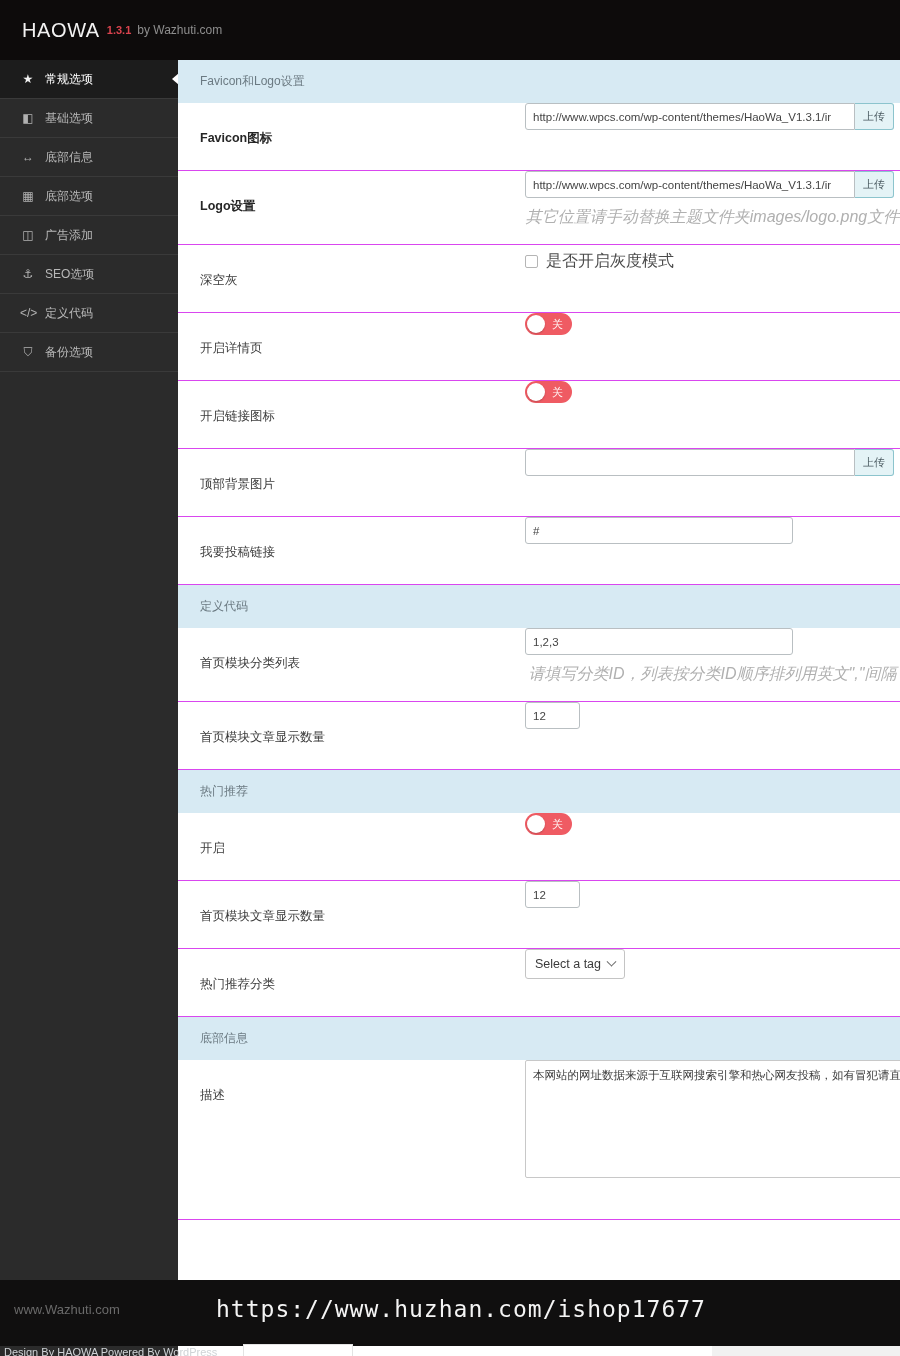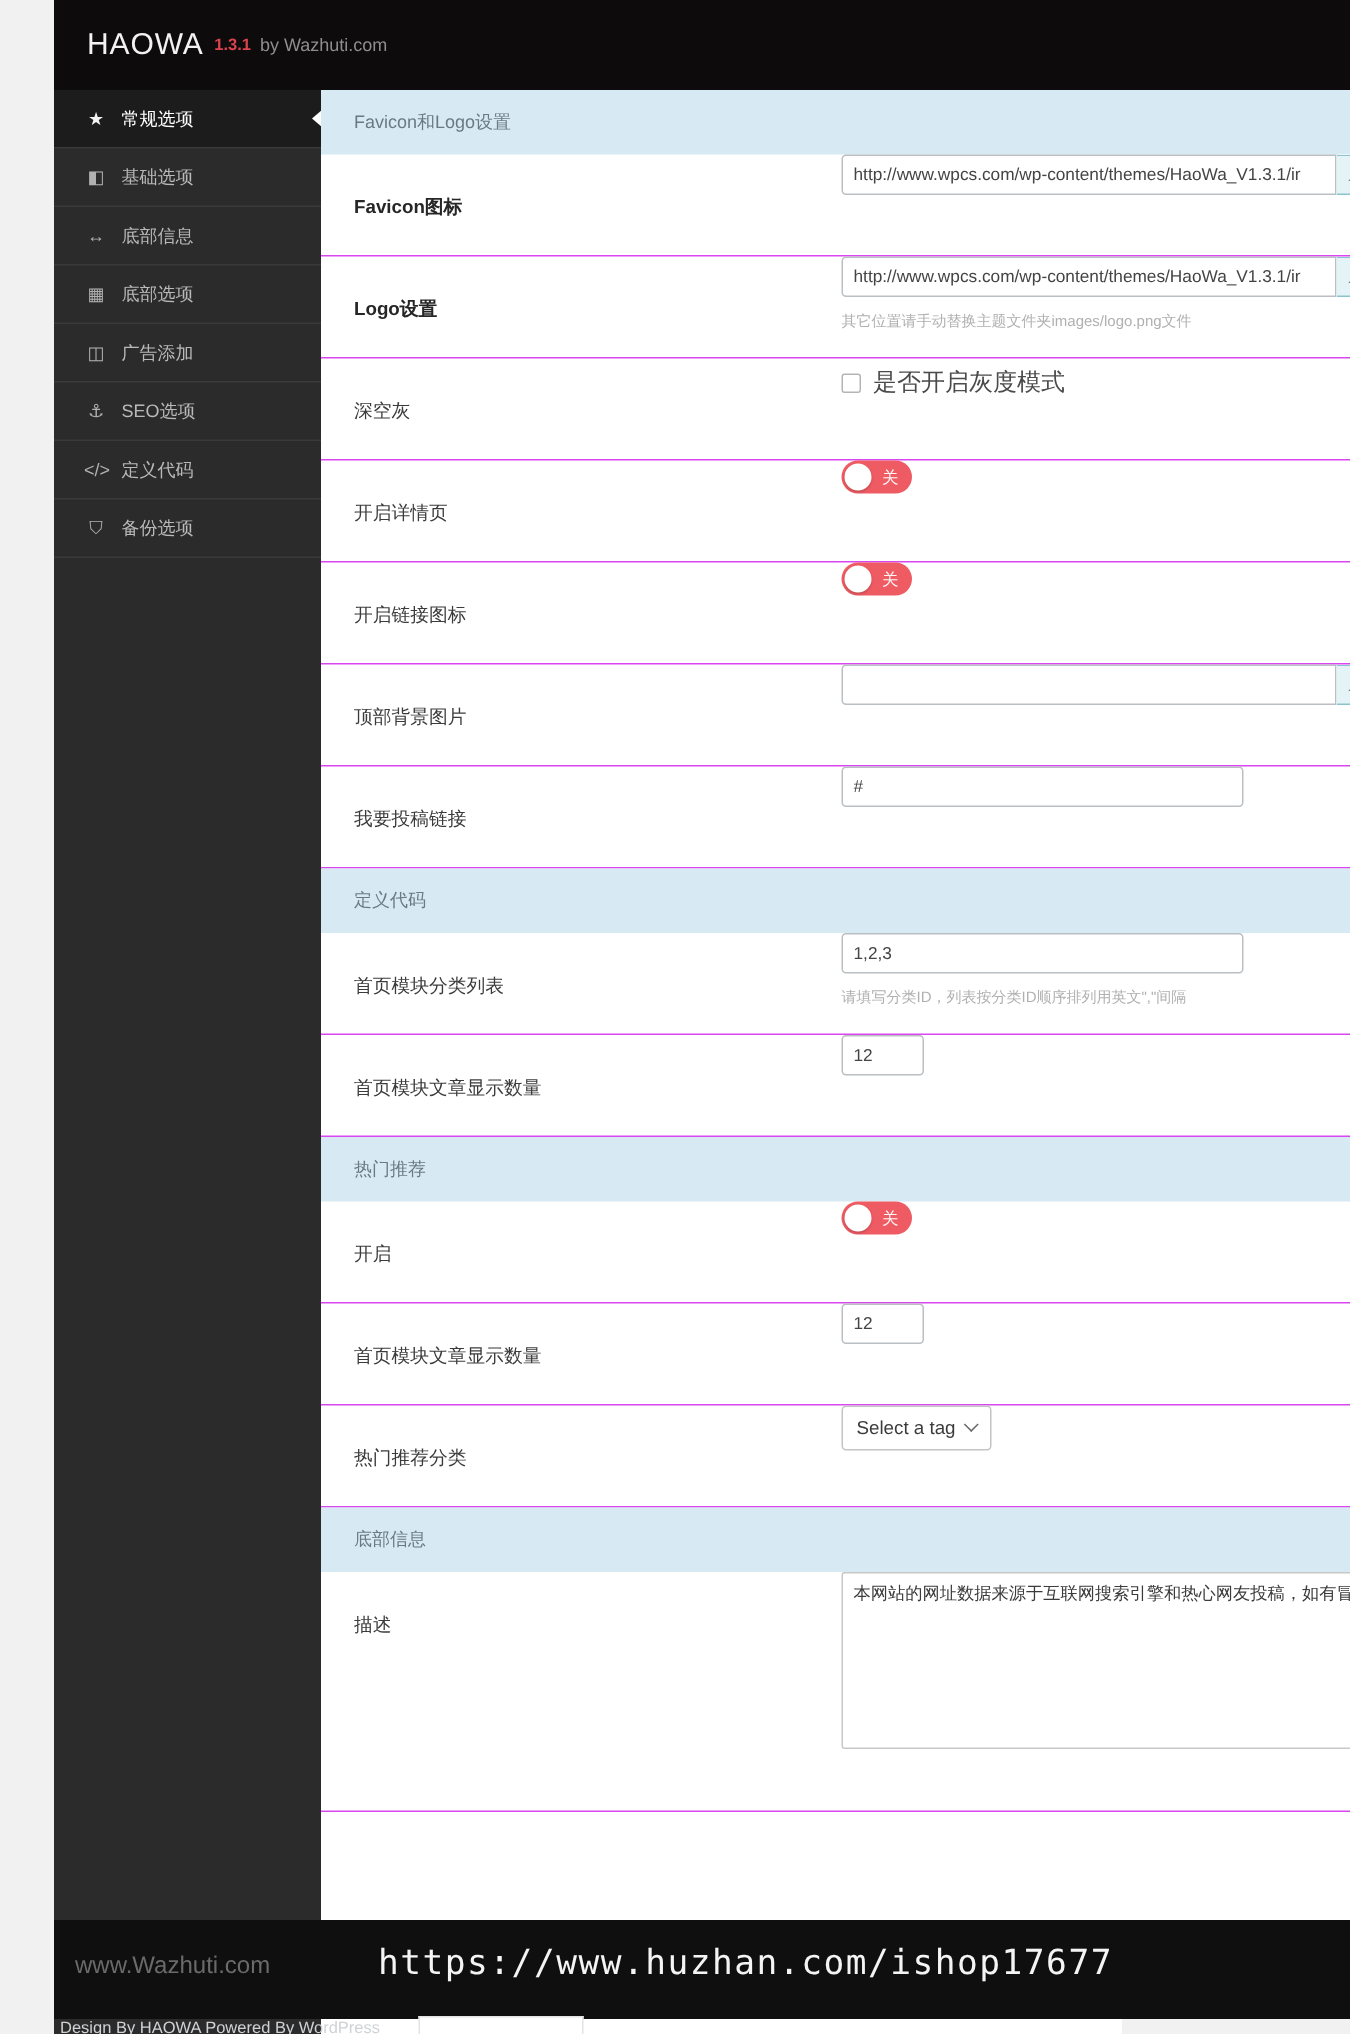--- a/index.html
+++ b/index.html
@@ -2,21 +2,21 @@
 <html><head>
 <meta charset="utf-8">
 <style>
   * { box-sizing: border-box; margin: 0; padding: 0; }
   html, body {
     width: 900px; height: 1356px;
     background: #f1f1f1;
     font-family: "Liberation Sans", "DejaVu Sans", sans-serif;
     overflow: hidden;
   }
-  .app { position: relative; width: 712px; height: 1356px; background: #fff; margin-left: 36px; }
+  .app { position: relative; width: 712px; height: 1356px; background: #fff; }
 
   
   .topbar {
     position: absolute; left: 0; top: 0; width: 900px; height: 60px;
     background: #0d0b0b;
     display: flex; align-items: center; padding-left: 22px;
   }
   .brand-name {
     color: #f2f2f2; font-size: 20px; letter-spacing: .6px; font-weight: 400;
   }
@@ -74,21 +74,21 @@
   }
   input.w-url { width: 330px; border-top-right-radius: 0; border-bottom-right-radius: 0; }
   input.w-mid { width: 268px; }
   input.w-sm  { width: 55px; }
   .btn-upload {
     height: 27px; min-width: 36px; padding: 0 8px;
     border: 1px solid #8cc4cd; border-left: none; background: #e4f3f6;
     color: #4a5a60; font-size: 11px; border-radius: 0 3px 3px 0;
     display: flex; align-items: center; justify-content: center; cursor: pointer;
   }
-  .hint { font-size: 10px; color: #b0b0b0; margin-top: 9px; }
+  .hint { font-size: 16px; color: #b0b0b0; font-style: italic; margin-top: 9px; text-align: center; }
 
   .chk-line { display: flex; align-items: center; padding-top: 6px; }
   .chk {
     width: 13px; height: 13px; border: 1px solid #b5b5b5; border-radius: 2px;
     background: #fff; margin-right: 8px; cursor: pointer;
   }
   .chk-label { font-size: 16px; color: #4b4b4b; }
 
   .toggle {
     width: 47px; height: 22px; border-radius: 11px; background: #ef5b63;
@@ -117,21 +117,21 @@
     white-space: pre; overflow: hidden;
   }
 
   
   .footbar {
     position: absolute; left: 0; top: 1280px; width: 900px; height: 66px;
     background: #100f0f;
   }
   .foot-link {
     position: absolute; left: 14px; top: 22px;
-    color: #6a6a6a; font-size: 16px;
+    color: #6a6a6a; font-size: 13px;
   }
   .watermark {
     position: absolute; left: 216px; top: 16px;
     color: #f4f4f4; font-size: 23px; letter-spacing: 1px;
     font-family: "DejaVu Sans Mono", "Liberation Mono", monospace;
   }
   .page-credit {
     position: absolute; left: 0; top: 1346px; width: 900px; height: 10px;
     color: #cfd3d6; font-size: 11px; padding-left: 4px; overflow: hidden;
   }

